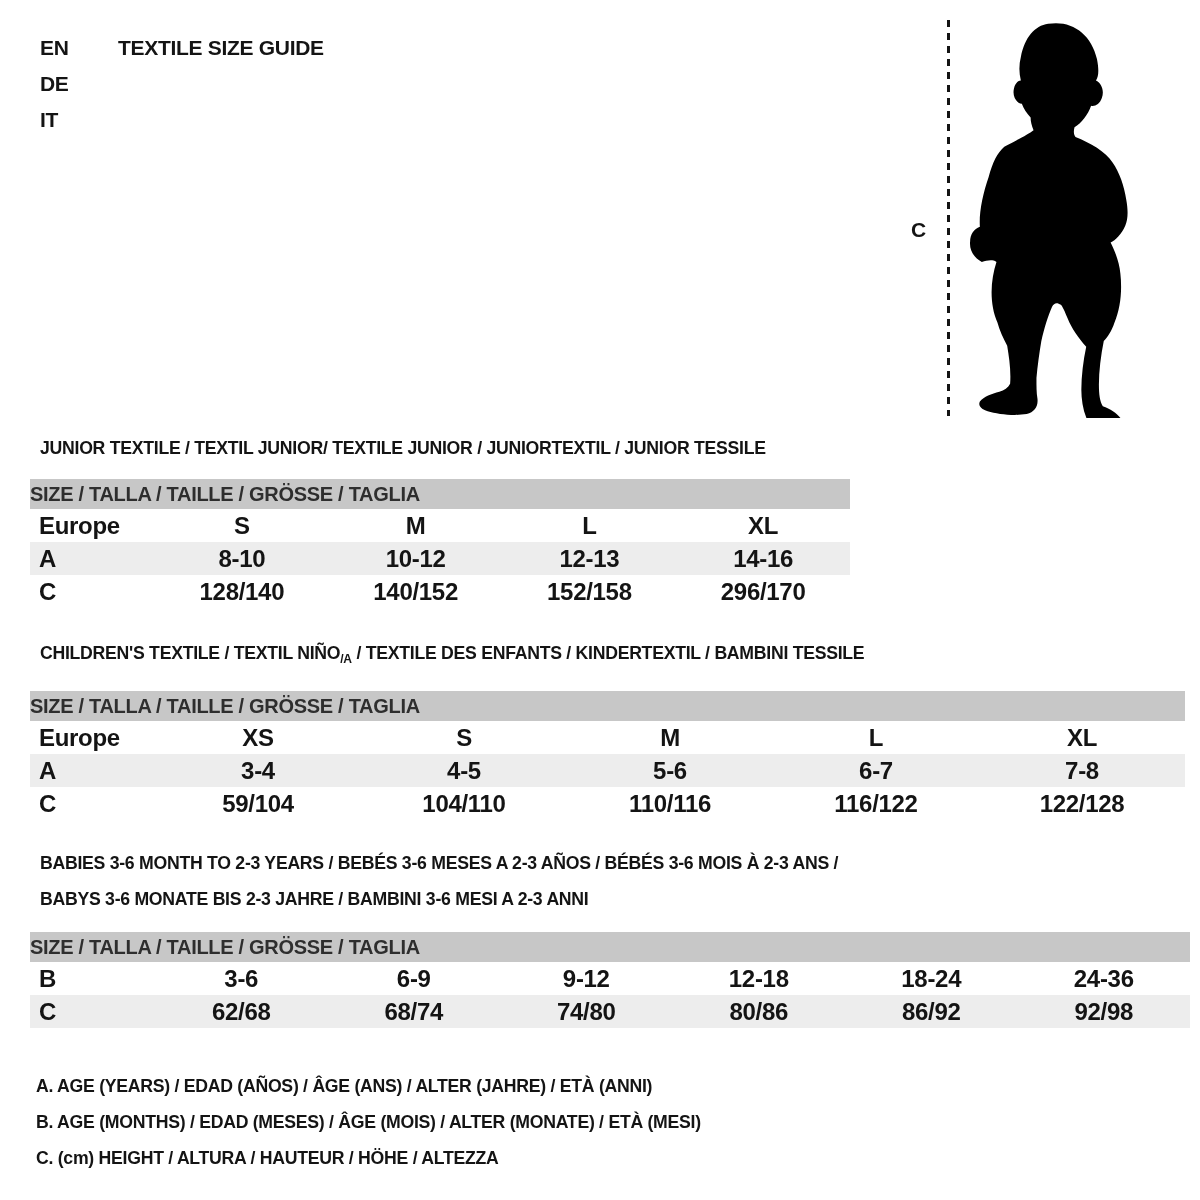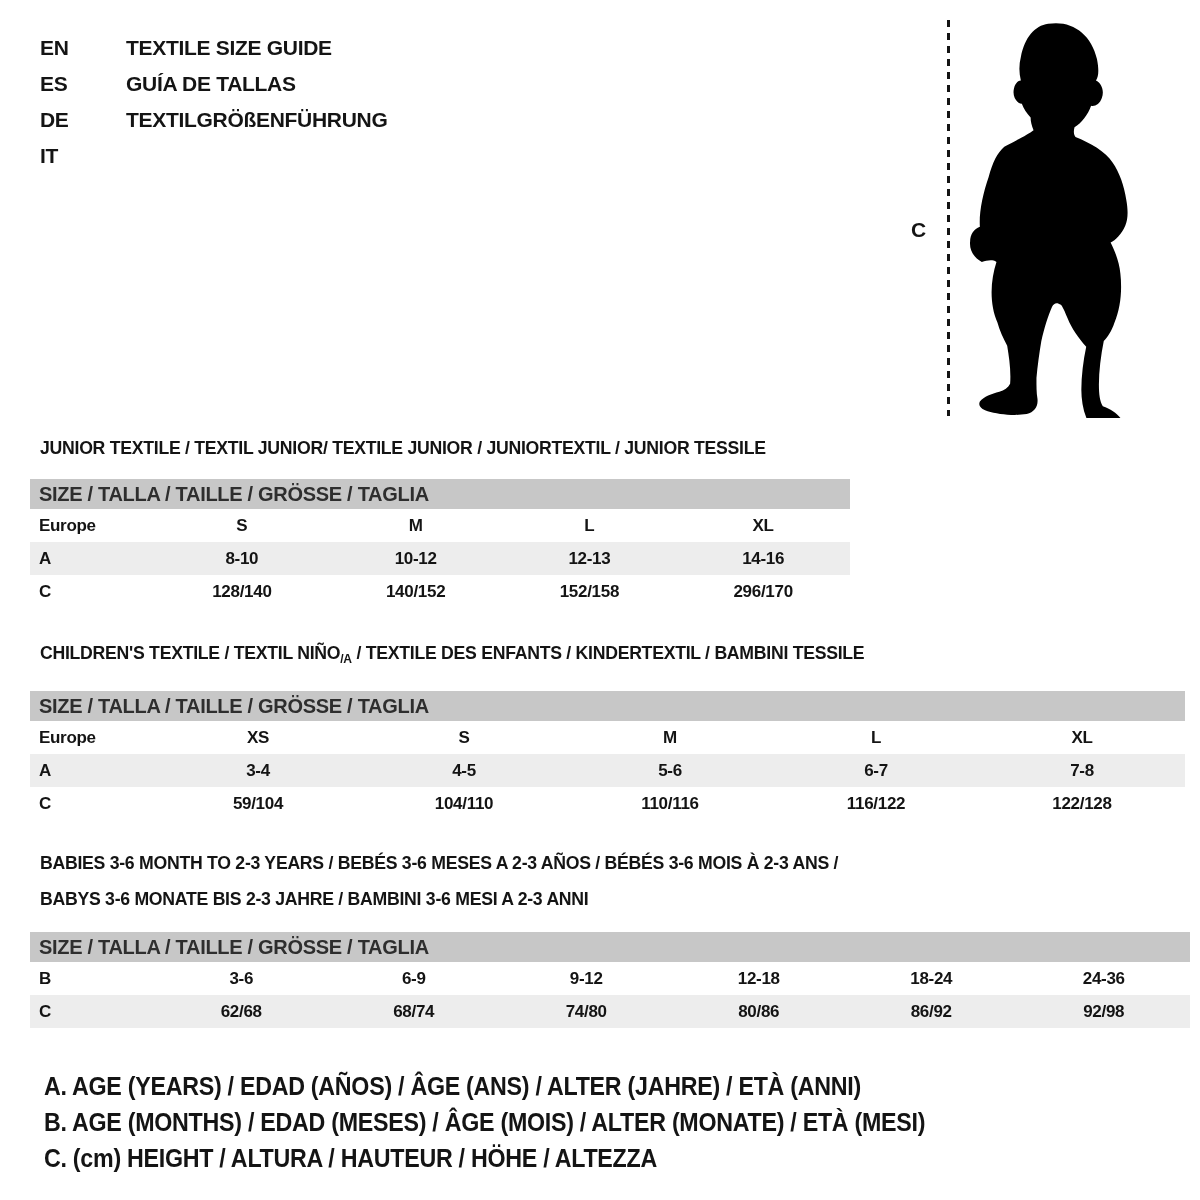--- a/index.html
+++ b/index.html
@@ -6,21 +6,21 @@
   body{
     width:1200px;height:1200px;background:#ffffff;position:relative;
     font-family:"Liberation Sans", sans-serif;font-weight:bold;color:#141414;
     letter-spacing:-0.3px;overflow:hidden;
   }
   .abs{position:absolute;}
   .cond{transform:scaleX(0.93);transform-origin:0 50%;white-space:nowrap;}
 
   
   .lang-block{left:40px;top:30px;}
-  .lang-row{display:flex;height:36px;align-items:center;font-size:21px;gap:8px;}
+  .lang-row{display:flex;height:36px;align-items:center;font-size:21px;}
   .lang-code{width:78px;}
   .lang-label{white-space:nowrap;}
 
   
   .figure{left:905px;top:12px;width:260px;height:410px;}
   .dash-line{position:absolute;left:42px;top:8px;width:3px;height:396px;
     background:repeating-linear-gradient(to bottom,#141414 0px,#141414 7px,transparent 7px,transparent 13px);}
   .c-label{position:absolute;left:6px;top:206px;font-size:21px;}
   .baby-svg{position:absolute;left:55px;top:6px;}
 
@@ -30,45 +30,40 @@
   .t-children{left:40px;top:642px;}
   .t-babies{left:40px;top:845px;line-height:36px;}
   .sub-a{font-size:13px;vertical-align:-4px;}
 
   
   .tbl{left:30px;}
   .tbl-junior{top:479px;width:820px;}
   .tbl-children{top:691px;width:1155px;}
   .tbl-babies{top:932px;width:1160px;}
   .size-bar{height:30px;background:#c7c7c7;display:flex;align-items:center;
-    padding-left:9px;font-size:20px;color:#2e2e2e;box-sizing:border-box;}
-  .trow{display:flex;height:33px;align-items:center;font-size:17px;}
+    font-size:20px;color:#2e2e2e;box-sizing:border-box;}
+  .trow{display:flex;height:33px;align-items:center;font-size:24px;}
   .trow.alt{background:#ededed;}
   .rlabel{width:125px;padding-left:9px;box-sizing:border-box;flex:none;}
   .cell{flex:1;text-align:center;}
 
   
-  .legend{left:44px;top:1068px;font-size:25px;line-height:36px;}
+  .legend{left:36px;top:1068px;font-size:19px;line-height:36px;}
   .legend-line{white-space:nowrap;}
 </style>
 </head>
 <body>
 
 <div class="abs lang-block">
   <div class="lang-row">
     <span class="lang-code">EN</span>
     <span class="lang-label">TEXTILE SIZE GUIDE</span>
   </div>
   <div class="lang-row">
-    <span class="lang-code">ES</span>
-    <span class="lang-label">GUÍA DE TALLAS</span>
-  </div>
-  <div class="lang-row">
     <span class="lang-code">DE</span>
-    <span class="lang-label">TEXTILGRÖßENFÜHRUNG</span>
   </div>
   <div class="lang-row">
     <span class="lang-code">IT</span>
   </div>
 </div>
 
 <div class="abs figure">
   <span class="c-label">C</span>
   <div class="dash-line"></div>
   <svg class="baby-svg" width="190" height="400" viewBox="0 0 190 410" xmlns="http://www.w3.org/2000/svg" aria-hidden="true">

